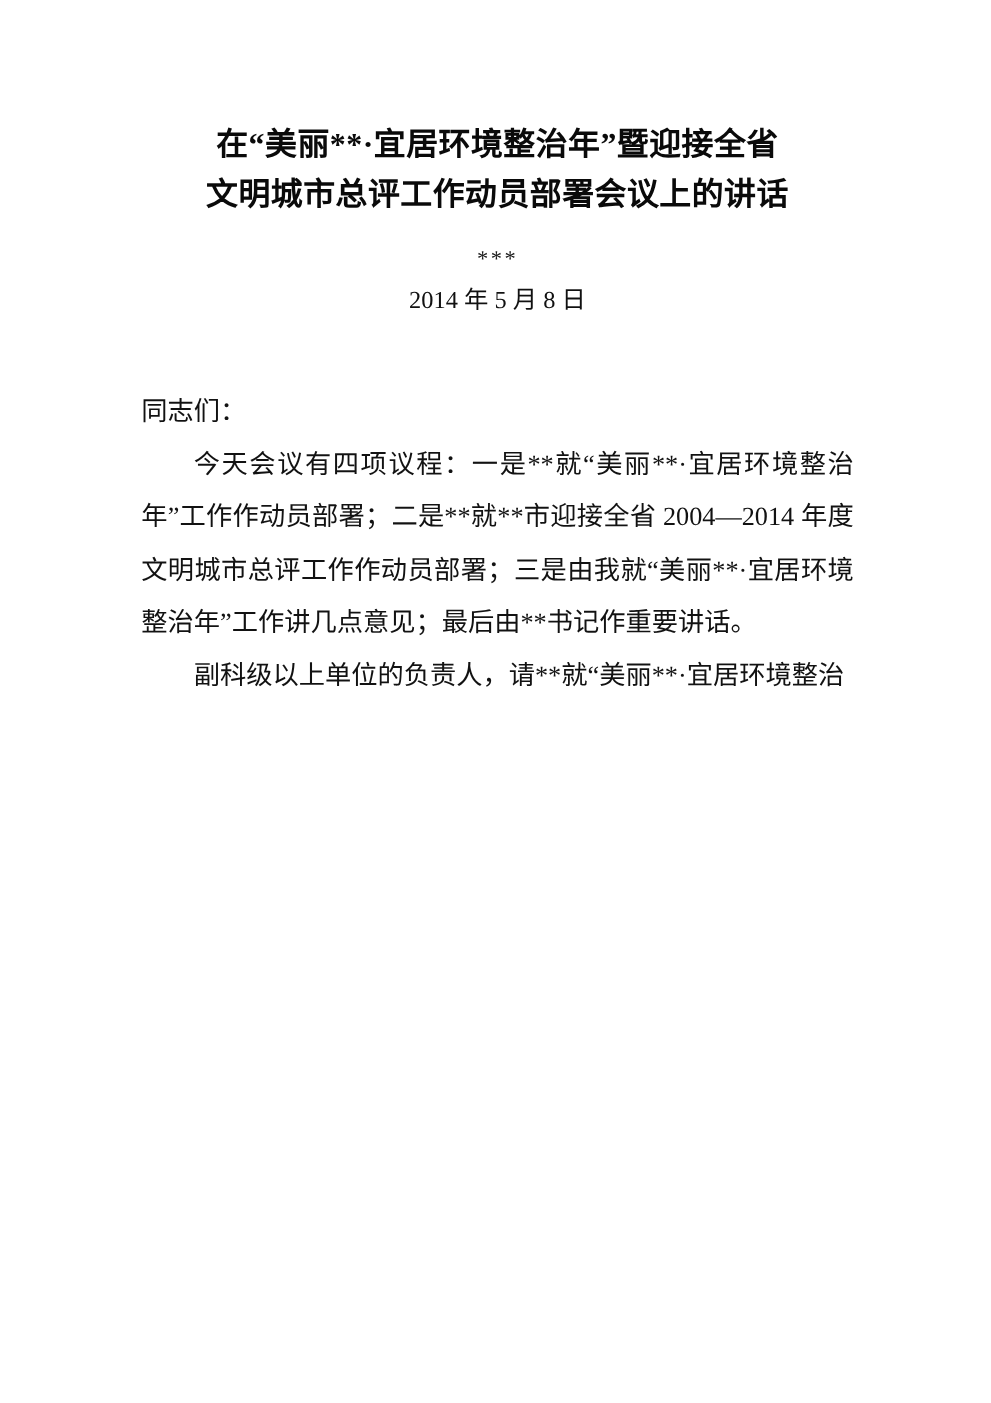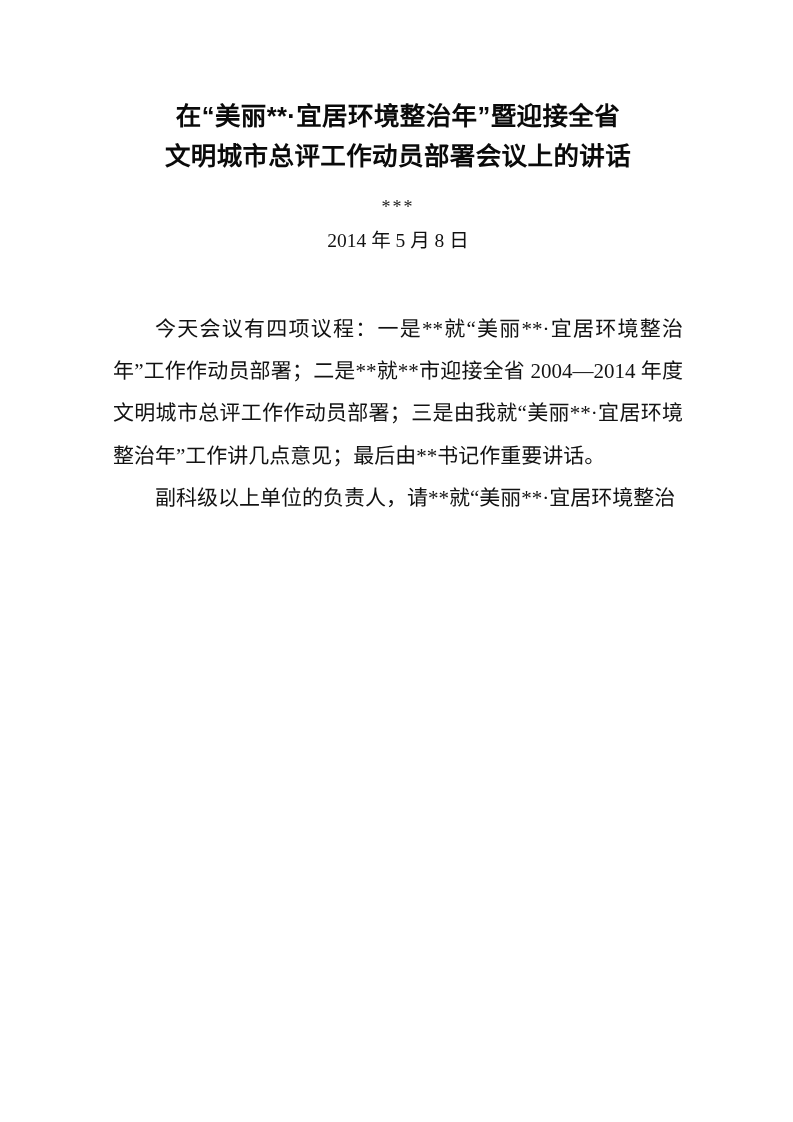--- a/index.html
+++ b/index.html
@@ -33,21 +33,21 @@
     top: 0;
     width: 570px;
   }
 
   
   .title-block {
     padding-top: 96px;
     text-align: center;
   }
   .doc-title-line {
-    font-family: Liberation Sans, sans-serif;
+    font-family: Liberation Serif, serif;
     font-weight: 700;
     font-size: 25.5px;
     line-height: 40px;
     letter-spacing: 0.4px;
     color: #0a0a0a;
     white-space: nowrap;
   }
 
   .byline {
     text-align: center;
@@ -100,18 +100,19 @@
     <div class="title-block">
       <div class="doc-title-line">在“美丽**·宜居环境整治年”暨迎接全省</div>
       <div class="doc-title-line">文明城市总评工作动员部署会议上的讲话</div>
     </div>
 
     <div class="byline">***</div>
 
     <div class="datel">2014 年 5 月 8 日</div>
 
     <div class="body-block">
+      <p class="para salutation">同志们：</p>
       <p class="para indent">今天会议有四项议程：一是**就“美丽**·宜居环境整治年”工作作动员部署；二是**就**市迎接全省 2004—2014 年度文明城市总评工作作动员部署；三是由我就“美丽**·宜居环境整治年”工作讲几点意见；最后由**书记作重要讲话。</p>
       <p class="para indent">副科级以上单位的负责人，请**就“美丽**·宜居环境整治</p>
     </div>
 
   </div>
 </div>
 
 </body></html>

